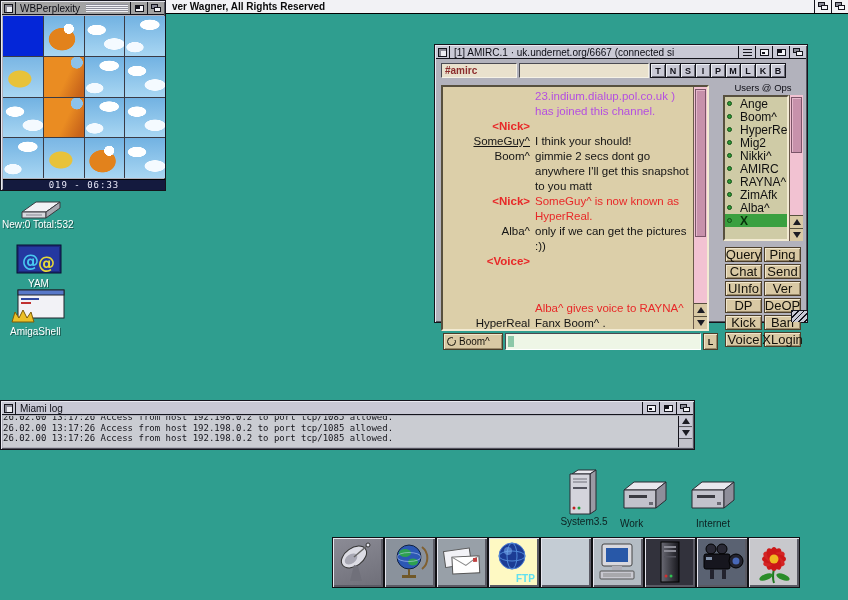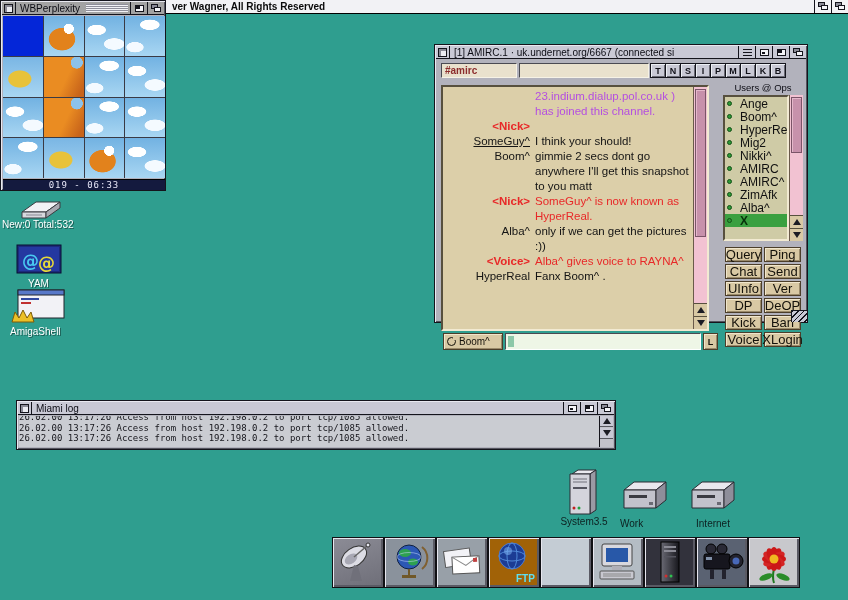--- a/index.html
+++ b/index.html
@@ -126,21 +126,21 @@
   .mi-scroll{position:absolute;right:2px;top:15px;width:14px;bottom:2px;background:#c2c2ca;border-left:1px solid #14141c;}
   .mi-btn{position:absolute;left:0;right:0;height:11px;background:#c9c9d5;border-bottom:1px solid #57575f;
           display:flex;align-items:center;justify-content:center;}
 
   
   .dock{position:absolute;left:332px;top:537px;display:flex;}
   .dcell{width:52px;height:51px;border:1px solid #101014;
          box-shadow:inset 1px 1px 0 #e6e6ee, inset -2px -2px 0 #5a5a64;
          display:flex;align-items:center;justify-content:center;}
   .d1{background:linear-gradient(160deg,#8c8c96,#6e6e78);}
-  .d2{background:#8a929c;}  .d3{background:#98a0a8;}  .d4{background:#a16207;}
+  .d2{background:#8a929c;}  .d3{background:#98a0a8;}  .d4{background:#fef9c3;}
   .d5{background:#c4ccd4;padding-left:48px;}  .d6{background:#b4bcc4;}  .d7{background:#32323c;}
   .d8{background:#5a6272;}  .d9{background:#c8c8cc;}
 </style>
 </head>
 <body>
 
 <div class="screenbar">
   <span class="screen-title">ver Wagner, All Rights Reserved</span>
   <div class="screen-gadgets">
     <div class="tb-g">
@@ -284,21 +284,21 @@
       <div class="msg">
         <div class="nick b" style="color: rgb(232, 40, 40);">&lt;Nick&gt;</div>
         <div class="txt" style="color: rgb(232, 40, 40);">SomeGuy^ is now known as HyperReal.</div>
       </div>
       <div class="msg">
         <div class="nick" style="color: rgb(20, 20, 20);">Alba^</div>
         <div class="txt" style="color: rgb(20, 20, 20);">only if we can get the pictures :))</div>
       </div>
       <div class="msg">
         <div class="nick b" style="color: rgb(232, 40, 40);">&lt;Voice&gt;</div>
-        <div class="txt" style="color: rgb(232, 40, 40);">Alba^ gives voice to RAYNA^</div>
+        <div class="txt" style="color: rgb(232, 40, 40); margin-top: 47px;">Alba^ gives voice to RAYNA^</div>
       </div>
       <div class="msg">
         <div class="nick" style="color: rgb(20, 20, 20);">HyperReal</div>
         <div class="txt" style="color: rgb(20, 20, 20);">Fanx Boom^ .</div>
       </div>
     </div>
     <div class="vscroll" style="right:0;top:0;bottom:0;width:14px;">
       <div class="thumb" style="top:2px;height:148px;"></div>
       <div class="sb-btn" style="bottom:13px;">
           <span class="tri-up"></span>
@@ -329,21 +329,21 @@
     <div class="urow">
         <span class="udot"></span>
         <span>Nikki^</span>
       </div>
     <div class="urow">
         <span class="udot"></span>
         <span>AMIRC</span>
       </div>
     <div class="urow">
         <span class="udot"></span>
-        <span>AMIRC^</span>
+        <span>RAYNA^</span>
       </div>
     <div class="urow">
         <span class="udot"></span>
         <span>ZimAfk</span>
       </div>
     <div class="urow">
         <span class="udot"></span>
         <span>Alba^</span>
       </div>
     <div class="urow sel">
@@ -380,21 +380,21 @@
     <span class="cyc"></span>
     <span>Boom^</span>
   </div>
   <div class="am-input2">
       <span class="caret"></span>
     </div>
   <div class="am-lbtn">L</div>
   <div class="am-size"></div>
 </div>
 
-<div class="win" style="left:16px;top:400px;width:600px;height:50px;">
+<div class="win" style="left:0;top:400px;width:695px;height:50px;">
   <div class="titlebar">
     <div class="tb-close"></div>
     <div class="tb-title">Miami log</div>
     <div class="tb-fill"></div>
     <div class="tb-g">
         <span class="gly-iconify"></span>
       </div>
     <div class="tb-g">
         <span class="gly-zoom"></span>
       </div>

